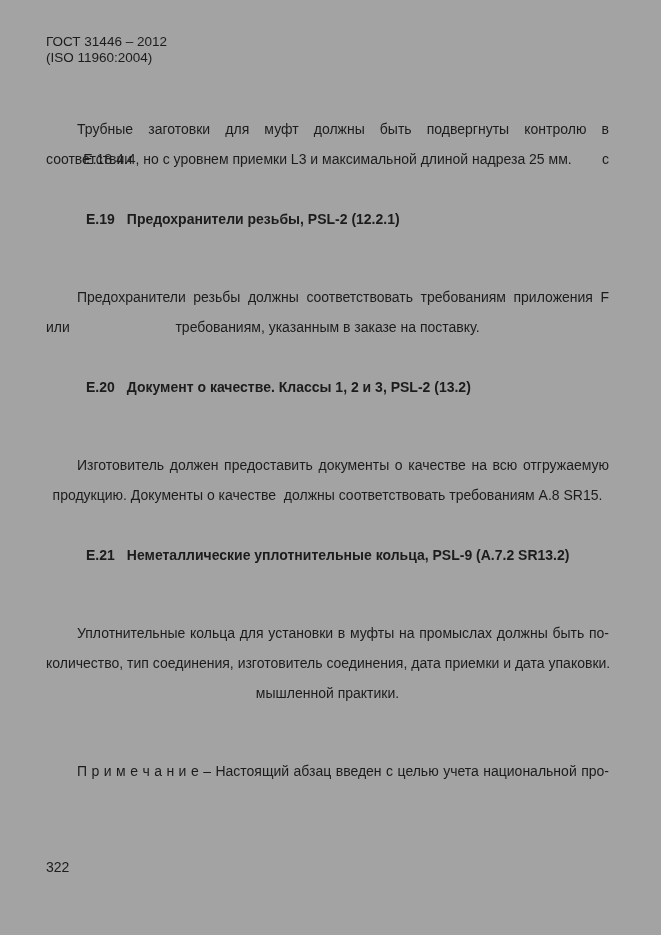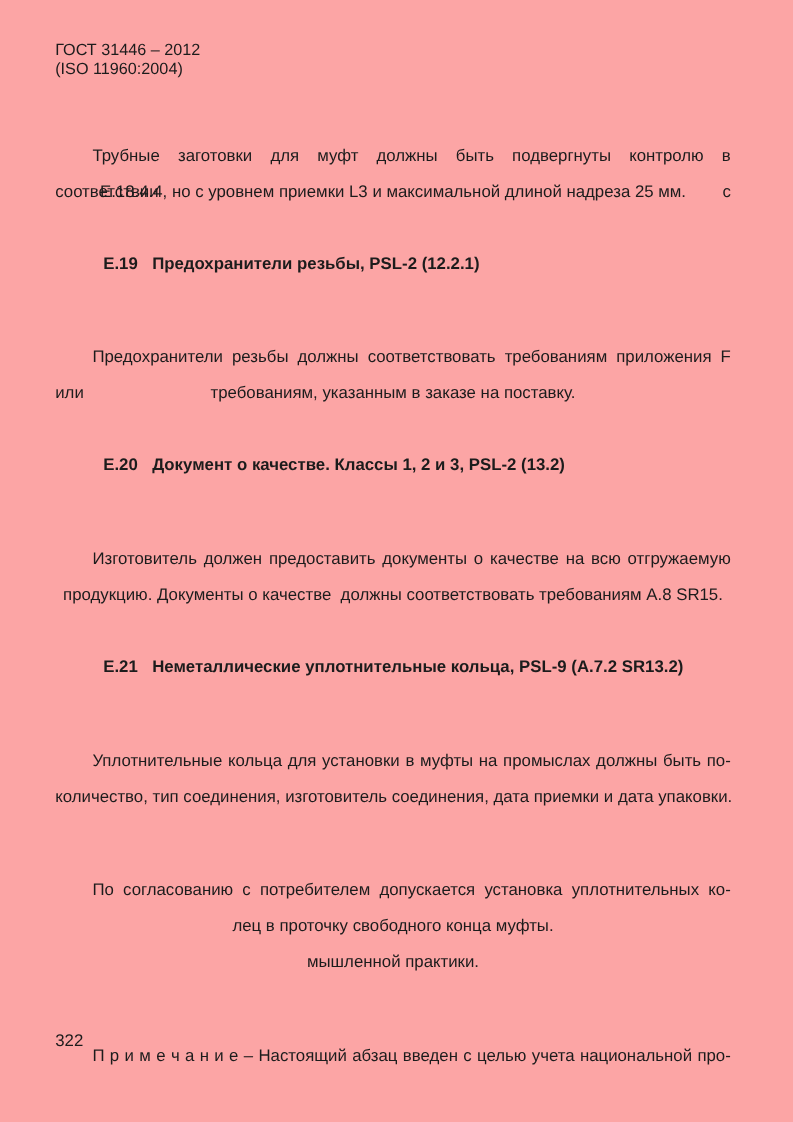--- a/index.html
+++ b/index.html
@@ -1,19 +1,19 @@
 <!DOCTYPE html>
 <html><head>
 <meta charset="utf-8">
 <style>
   html,body{margin:0;padding:0;background:#e9e9e9;}
   .page{
     position:relative;
     width:661px;height:935px;
-    background:#fca5a5;
+    background:#a3a3a3;
     font-family:"Liberation Sans", sans-serif;
     color:#1c1c1c;
     overflow:hidden;
     margin:0 auto;
   }
   .content{position:absolute;left:46px;top:34px;width:563px;}
   .doc-ref{font-size:13.5px;line-height:16px;white-space:nowrap;}
   .para{margin:0;}
   .line{
     font-size:14px;
@@ -57,23 +57,19 @@
         <div class="para">
           <div class="line fill ind"><span>Изготовитель должен предоставить </span><span class="i">документы о качестве</span><span> на всю отгружаемую</span></div>
           <div class="line nofill"><span>продукцию. </span><span class="i">Документы о качестве</span><span>&nbsp; должны соответствовать требованиям А.8 SR15.</span></div>
         </div>
         <div class="heading"><span class="hnum">Е.21</span><span class="i">Неметаллические уплотнительные кольца,</span><span> PSL-9 </span><span class="i">(А.7.2 SR13.2)</span></div>
         <div class="para">
           <div class="line fill ind"><span>Уплотнительные кольца для установки в муфты на промыслах должны быть по-</span></div>
           <div class="line nofill"><span>количество, тип соединения, изготовитель соединения, дата приемки и дата упаковки.</span></div>
         </div>
         <div class="para">
-          <div class="line fill ind"><span class="i">По согласованию с потребителем допускается установка уплотнительных ко-</span></div>
-          <div class="line nofill"><span class="i">лец в проточку свободного конца муфты.</span></div>
-        </div>
-        <div class="para">
           <div class="line nofill"><span class="i">мышленной практики.</span></div>
           <div class="line fill ind"><span class="i">П р и м е ч а н и е – Настоящий абзац введен с целью учета национальной про-</span></div>
         </div>
       </div>
   </div>
   <div class="page-number">322</div>
 </div>
 
 </body></html>

